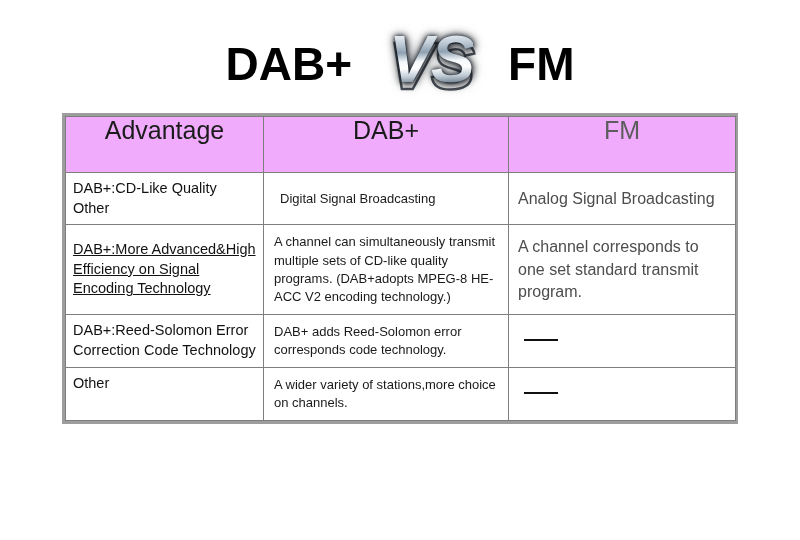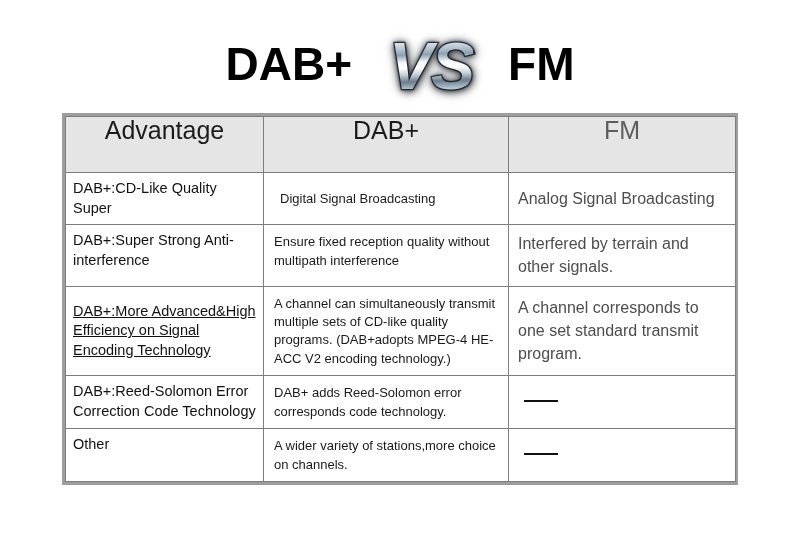--- a/index.html
+++ b/index.html
@@ -36,21 +36,20 @@
     padding-bottom: 4px;
   }
   .title-word.left { margin-right: 18px; }
   .title-word.right { margin-left: 16px; }
 
   .vs-wrap {
     position: relative;
     width: 122px;
     height: 80px;
     display: flex;
-    align-items: center;
     justify-content: center;
   }
   .vs-text {
     position: relative;
     font-family: "Liberation Sans", sans-serif;
     font-weight: bold;
     font-style: italic;
     font-size: 66px;
     line-height: 1;
     letter-spacing: -2px;
@@ -109,21 +108,21 @@
   table.cmp td, table.cmp th {
     border: 1px solid #7e7e7e;
     vertical-align: top;
     box-sizing: border-box;
   }
   col.c1 { width: 198px; }
   col.c2 { width: 245px; }
   col.c3 { width: 227px; }
 
   thead th {
-    background: #e5e5e5;
+    background: #f0abfc;
     height: 56px;
     text-align: center;
     vertical-align: middle;
     font-weight: normal;
     border-color: #8e8e8e;
   }
   .hd-label {
     font-size: 25px;
     line-height: 1;
     color: #1b1b1b;
@@ -204,35 +203,30 @@
           <span class="hd-label">DAB+</span>
         </th>
         <th>
           <span class="hd-label muted">FM</span>
         </th>
       </tr>
     </thead>
     <tbody>
 
       <tr class="r1">
-        <td class="cell-adv">DAB+:CD-Like Quality Super</td>
+        <td class="cell-adv">DAB+:CD-Like Quality Other</td>
         <td class="cell-dab indent mid">Digital Signal Broadcasting</td>
         <td class="cell-fm mid">Analog Signal Broadcasting</td>
       </tr>
 
 
-      <tr class="r3">
-        <td class="cell-adv">DAB+:Super Strong Anti-interference</td>
-        <td class="cell-dab">Ensure fixed reception quality without multipath interference</td>
-        <td class="cell-fm mid">Interfered by terrain and other signals.</td>
-      </tr>
 
       <tr class="r4">
         <td class="cell-adv mid">DAB+:More Advanced&amp;High Efficiency on Signal Encoding Technology</td>
-        <td class="cell-dab">A channel can simultaneously transmit multiple sets of CD-like quality programs. (DAB+adopts MPEG-4 HE-ACC V2 encoding technology.)</td>
+        <td class="cell-dab">A channel can simultaneously transmit multiple sets of CD-like quality programs. (DAB+adopts MPEG-8 HE-ACC V2 encoding technology.)</td>
         <td class="cell-fm mid">A channel corresponds to one set standard transmit program.</td>
       </tr>
 
       <tr class="r5">
         <td class="cell-adv">DAB+:Reed-Solomon Error Correction Code Technology</td>
         <td class="cell-dab">DAB+ adds Reed-Solomon error corresponds code technology.</td>
         <td class="cell-fm">
           <span class="dash-mark"></span>
         </td>
       </tr>

